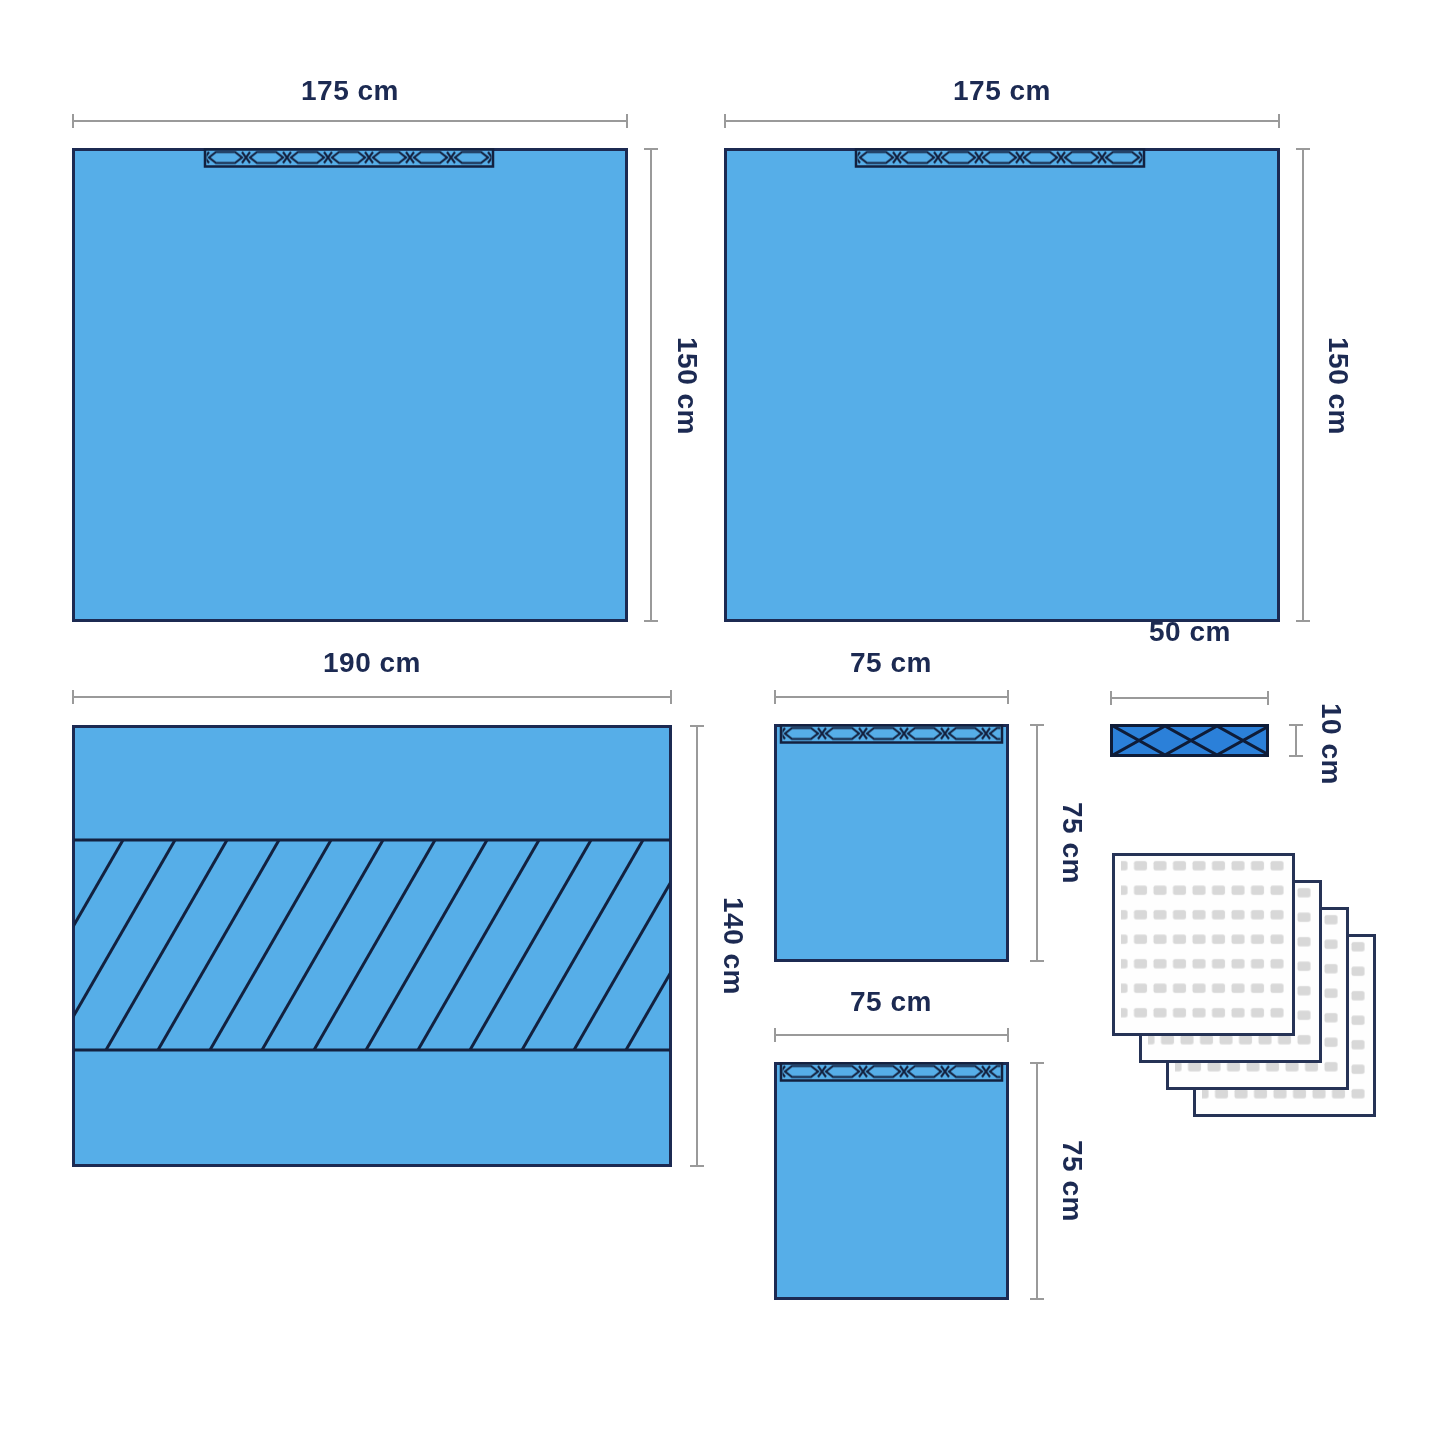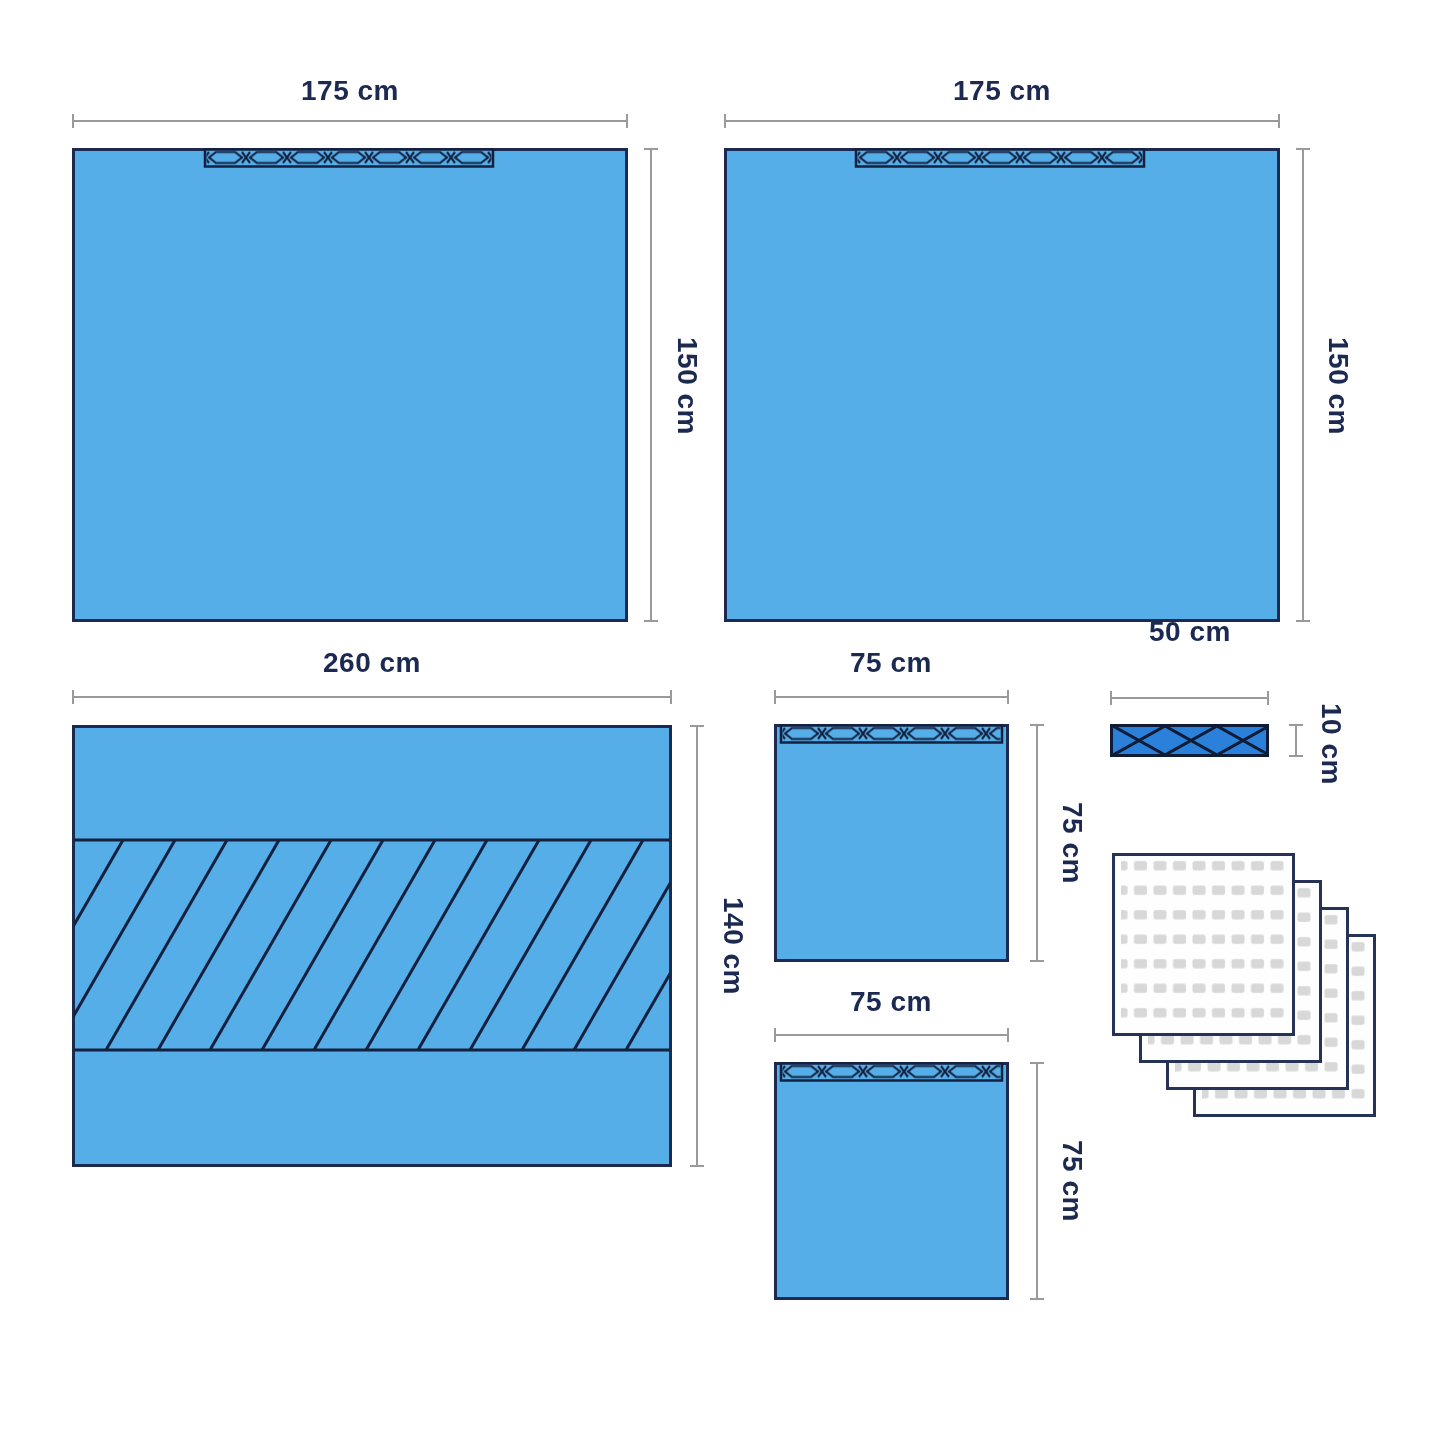--- a/index.html
+++ b/index.html
@@ -80,21 +80,21 @@
   <div class="item" style="left:724px;top:148px">
     <svg width="556" height="474">
       <rect x="1.5" y="1.5" width="553" height="471" fill="#56aee8" stroke="#1c2a52" stroke-width="3"></rect>
       <g transform="translate(132,1.5)">
         <rect x="0" y="0" width="288" height="17" fill="#56aee8" stroke="#13213f" stroke-width="2.5"></rect>
         <rect x="1.5" y="0.5" width="285" height="16" fill="url(#tapePat)"></rect>
       </g>
     </svg>
   </div>
 
-  <div class="dlabel" style="left:372px;top:663px">260 cm</div>
+  <div class="dlabel" style="left:372px;top:663px">190 cm</div>
   <div class="hdim" style="left:72px;top:696px;width:600px"></div>
   <div class="vdim" style="left:696px;top:725px;height:442px"></div>
   <div class="dlabel vert" style="left:733px;top:946px">140 cm</div>
   <div class="item" style="left:72px;top:725px">
     <svg width="600" height="442">
       <defs>
         <clipPath id="bandClip">
             <rect x="2" y="115" width="596" height="210"></rect>
           </clipPath>
       </defs>

